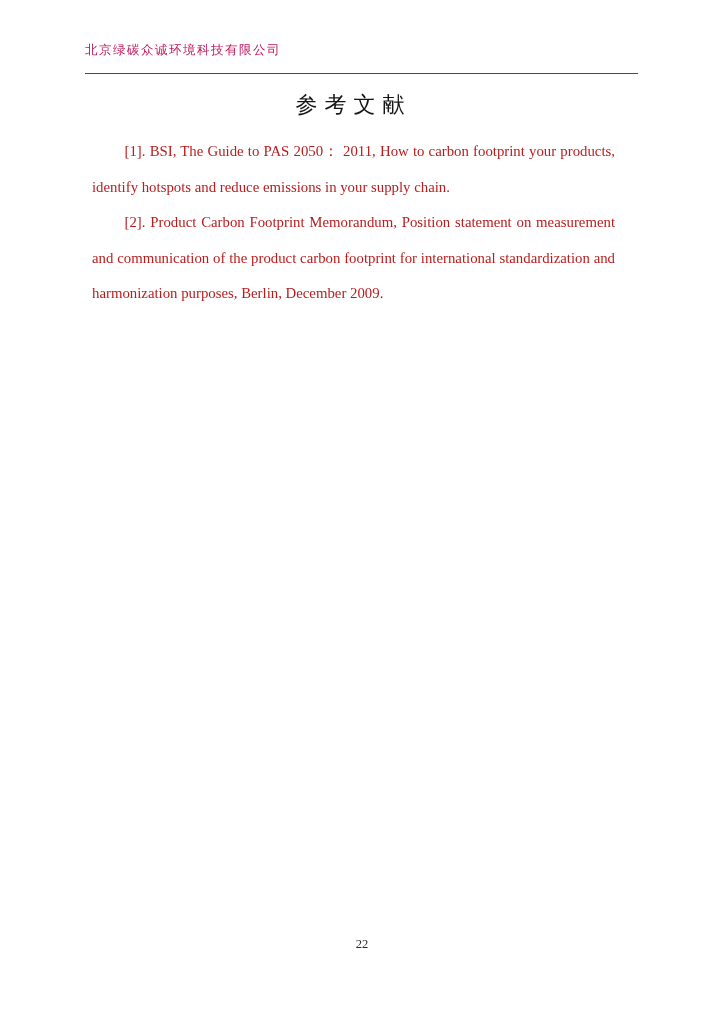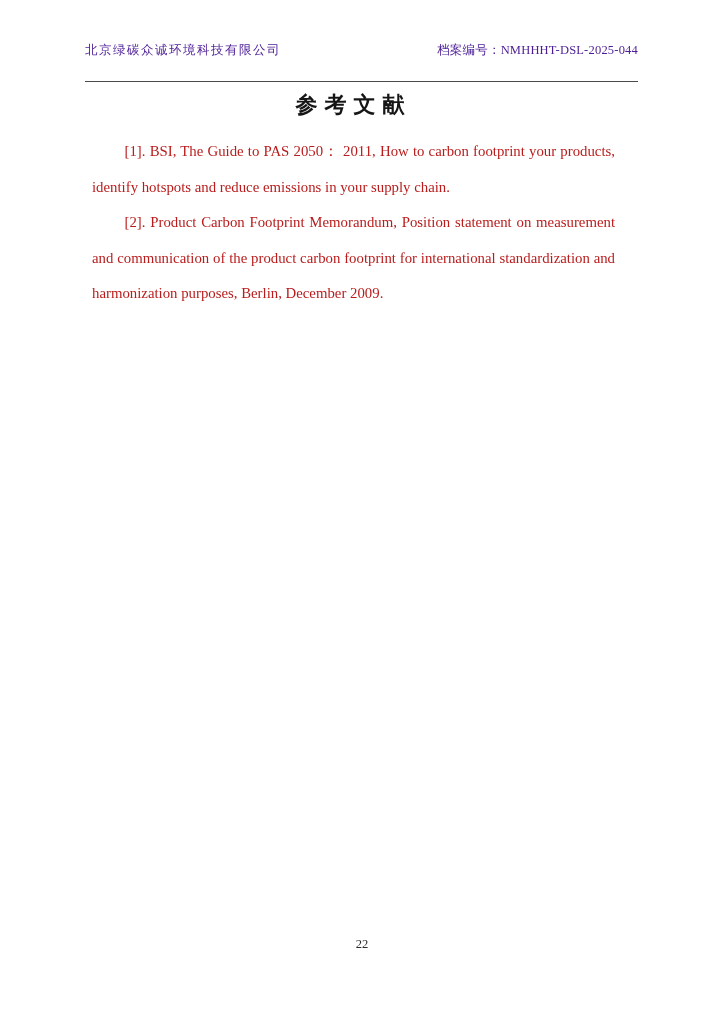--- a/index.html
+++ b/index.html
@@ -17,44 +17,44 @@
     overflow: hidden;
   }
   .header {
     position: absolute;
     top: 42px;
     left: 85px;
     right: 86px;
     display: flex;
     justify-content: space-between;
     align-items: baseline;
-    padding-bottom: 22px;
+    padding-bottom: 14px;
     border-bottom: 1px solid #4a4a4a;
     font-size: 12.5px;
-    color: #4c1d95;
+    color: #be185d;
     white-space: nowrap;
   }
   .header .company {
     letter-spacing: 1.5px;
   }
   .header .docnum {
     letter-spacing: 0.2px;
   }
   .title-row {
     position: absolute;
     top: 90px;
     left: 92px;
     width: 523px;
     text-align: center;
   }
   .doc-title {
     display: inline-block;
     margin: 0;
     font-size: 22px;
-    font-weight: bold;
+    font-weight: normal;
     letter-spacing: 7px;
     color: #151515;
   }
   .refs {
     position: absolute;
     top: 134px;
     left: 92px;
     width: 523px;
     font-size: 14.8px;
     line-height: 35.6px;
@@ -76,23 +76,20 @@
     color: #2b2b2b;
   }
 </style>
 </head>
 <body>
 
 <div class="page">
 
   <div class="header">
     <span class="company">北京绿碳众诚环境科技有限公司</span>
-    <span class="docnum">
-      <span>档案编号：</span><span>NMHHHT-DSL-2025-044</span>
-    </span>
   </div>
 
   <div class="title-row">
     <h1 class="doc-title">参考文献</h1>
   </div>
 
   <div class="refs">
     <p class="ref">[1]. BSI, The Guide to PAS 2050： 2011, How to carbon footprint your products, identify hotspots and reduce emissions in your supply chain.</p>
     <p class="ref">[2]. Product Carbon Footprint Memorandum, Position statement on measurement and communication of the product carbon footprint for international standardization and harmonization purposes, Berlin, December 2009.</p>
   </div>

